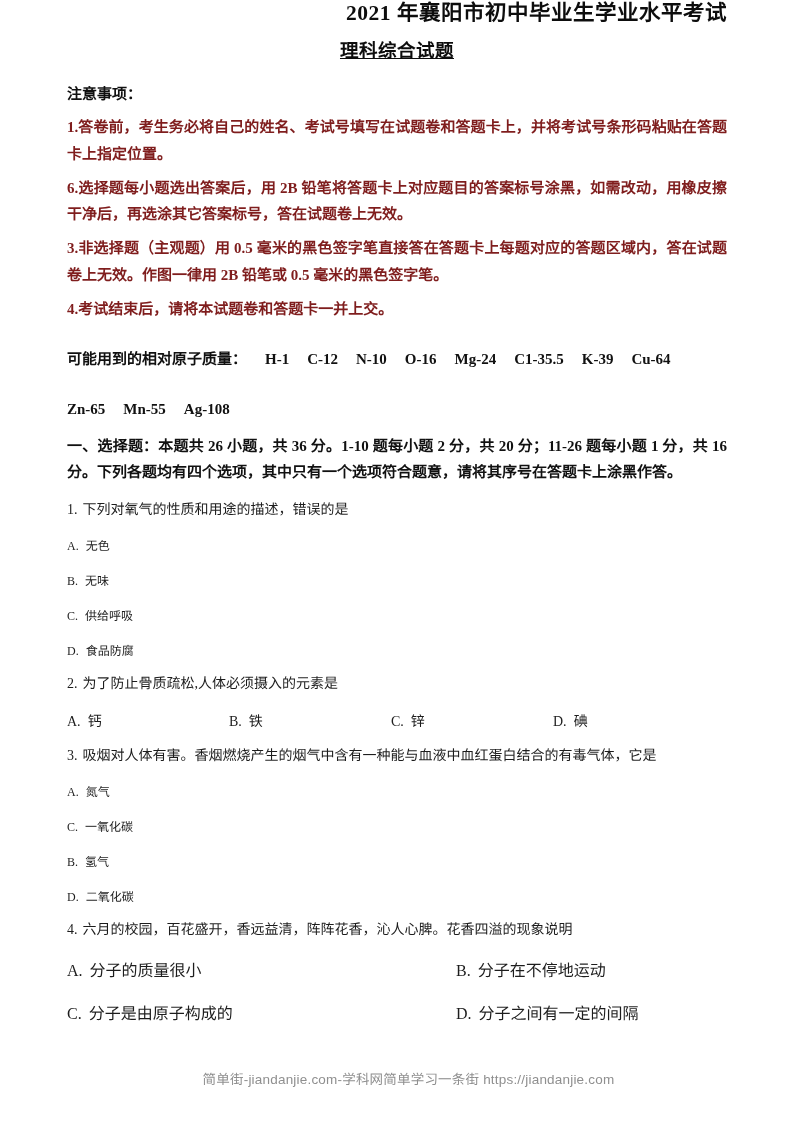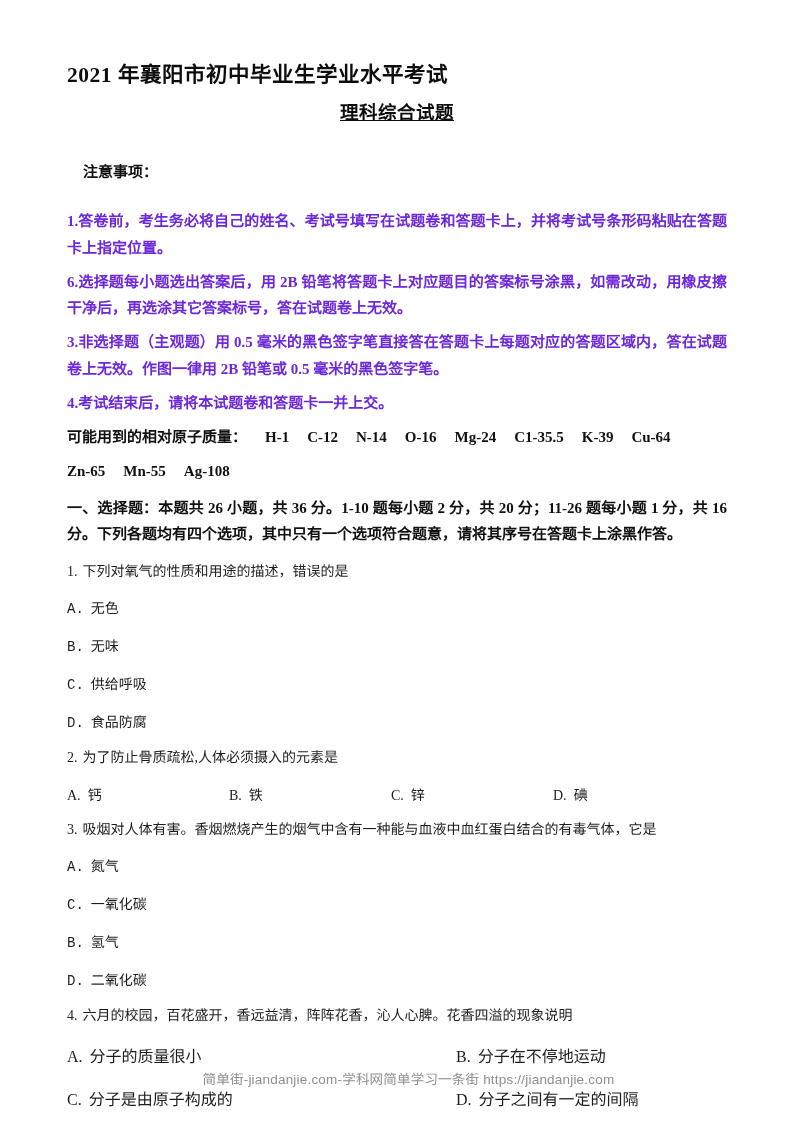--- a/index.html
+++ b/index.html
@@ -25,74 +25,73 @@
   }
   .content {
     position: absolute;
     left: 67px;
     top: 0;
     width: 660px;
   }
 
   
   .doc-title {
-    text-align: left;
+    text-align: right;
     font-weight: bold;
     font-size: 21.5px;
     letter-spacing: 0.5px;
     margin: 0;
-    padding-top: 62px;
     line-height: 1.25;
     color: #0d0d0d;
   }
   .doc-subtitle {
     text-align: center;
     font-weight: bold;
     font-size: 18.5px;
     letter-spacing: 0.5px;
     margin: 0;
     padding-top: 13px;
     line-height: 1.25;
     color: #0d0d0d;
     text-decoration: underline;
   }
 
   
   .notice-heading {
     font-weight: bold;
     font-size: 15px;
-    margin: 16px;
+    margin: 0;
     padding-top: 20px;
     line-height: 1.55;
     color: #111;
   }
   .notice-item {
     font-weight: bold;
     font-size: 15px;
     margin: 0;
     padding-top: 8px;
     line-height: 1.75;
     text-align: justify;
     text-justify: inter-ideograph;
-    color: #6d28d9;
+    color: #7f1d1d;
   }
   .atomic-line {
     font-weight: bold;
     font-size: 15px;
     margin: 0;
     padding-top: 8px;
     line-height: 1.75;
     color: #111;
     white-space: nowrap;
   }
   .atomic-line .am {
     display: inline-block;
     padding-right: 18px;
   }
-  .atomic-line .am:last-child { padding-right: 0; }
+  .atomic-line .am:last-child { padding-right: 0; margin-top: 16px; }
 
   
   .section-heading {
     font-weight: bold;
     font-size: 15px;
     margin: 0;
     padding-top: 10px;
     line-height: 1.78;
     text-align: justify;
     text-justify: inter-ideograph;
@@ -115,25 +114,24 @@
   .q-stem .q-num {
     padding-right: 5px;
   }
   .opt-list {
     margin: 0;
     padding: 0;
     list-style: none;
   }
   
   .opt-list.vertical .opt {
-    font-size: 14px;
+    font-size: 12px;
     line-height: 1.5;
     padding-top: 17px;
     color: #1d1d1d;
-    font-family: Liberation Mono, monospace;
   }
   .opt-list.vertical .opt .opt-letter {
     padding-right: 7px;
   }
   
   .opt-list.cols4 {
     position: relative;
     padding-top: 17px;
     font-size: 0;
   }
@@ -188,21 +186,21 @@
     <h2 class="doc-subtitle">理科综合试题</h2>
 
     <p class="notice-heading">注意事项：</p>
 
     <p class="notice-item">1.答卷前，考生务必将自己的姓名、考试号填写在试题卷和答题卡上，并将考试号条形码粘贴在答题卡上指定位置。</p>
     <p class="notice-item">6.选择题每小题选出答案后，用 2B 铅笔将答题卡上对应题目的答案标号涂黑，如需改动，用橡皮擦干净后，再选涂其它答案标号，答在试题卷上无效。</p>
     <p class="notice-item">3.非选择题（主观题）用 0.5 毫米的黑色签字笔直接答在答题卡上每题对应的答题区域内，答在试题卷上无效。作图一律用 2B 铅笔或 0.5 毫米的黑色签字笔。</p>
     <p class="notice-item">4.考试结束后，请将本试题卷和答题卡一并上交。</p>
 
     <p class="atomic-line">
-      <span class="am">可能用到的相对原子质量：</span><span class="am">H-1</span><span class="am">C-12</span><span class="am">N-14</span><span class="am">O-16</span><span class="am">Mg-24</span><span class="am">C1-35.5</span><span class="am">K-39</span><span class="am">Cu-64</span>
+      <span class="am">可能用到的相对原子质量：</span><span class="am">H-1</span><span class="am">C-12</span><span class="am">N-10</span><span class="am">O-16</span><span class="am">Mg-24</span><span class="am">C1-35.5</span><span class="am">K-39</span><span class="am">Cu-64</span>
     </p>
     <p class="atomic-line">
       <span class="am">Zn-65</span><span class="am">Mn-55</span><span class="am">Ag-108</span>
     </p>
 
     <p class="section-heading">一、选择题：本题共 26 小题，共 36 分。1-10 题每小题 2 分，共 20 分；11-26 题每小题 1 分，共 16 分。下列各题均有四个选项，其中只有一个选项符合题意，请将其序号在答题卡上涂黑作答。</p>
 
     <div class="question">
       <p class="q-stem">
         <span class="q-num">1.</span><span>下列对氧气的性质和用途的描述，错误的是</span>

